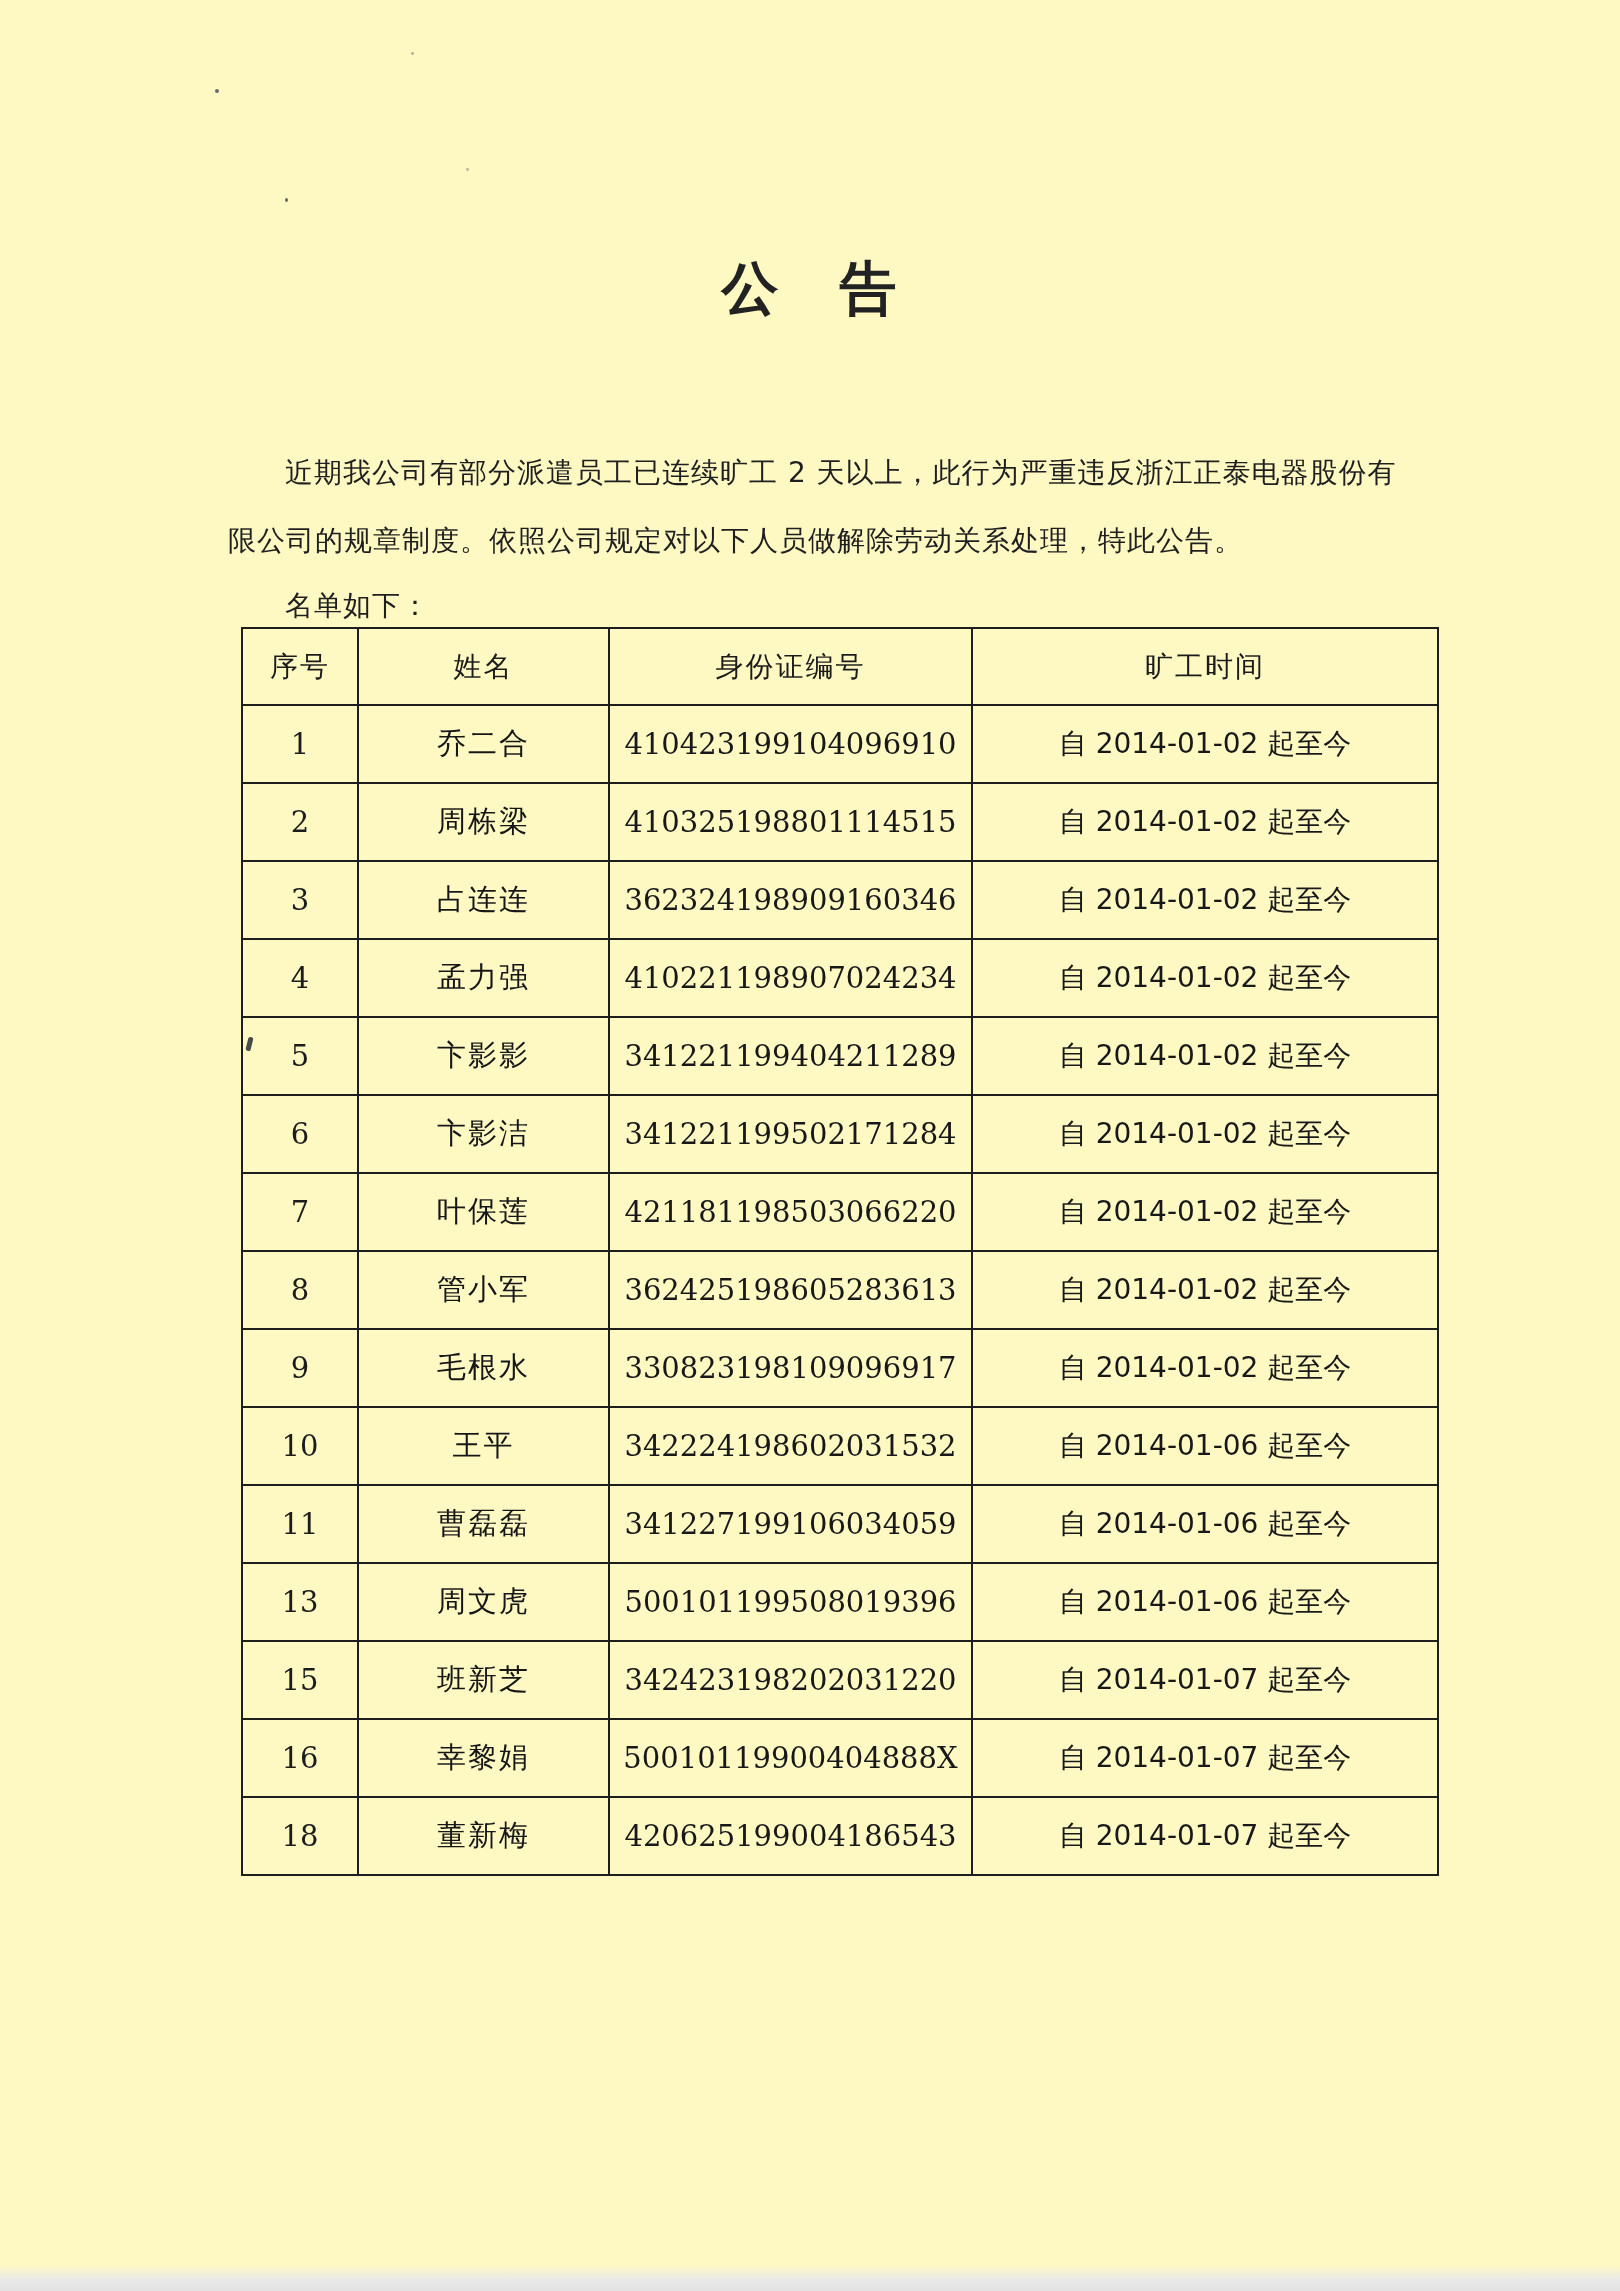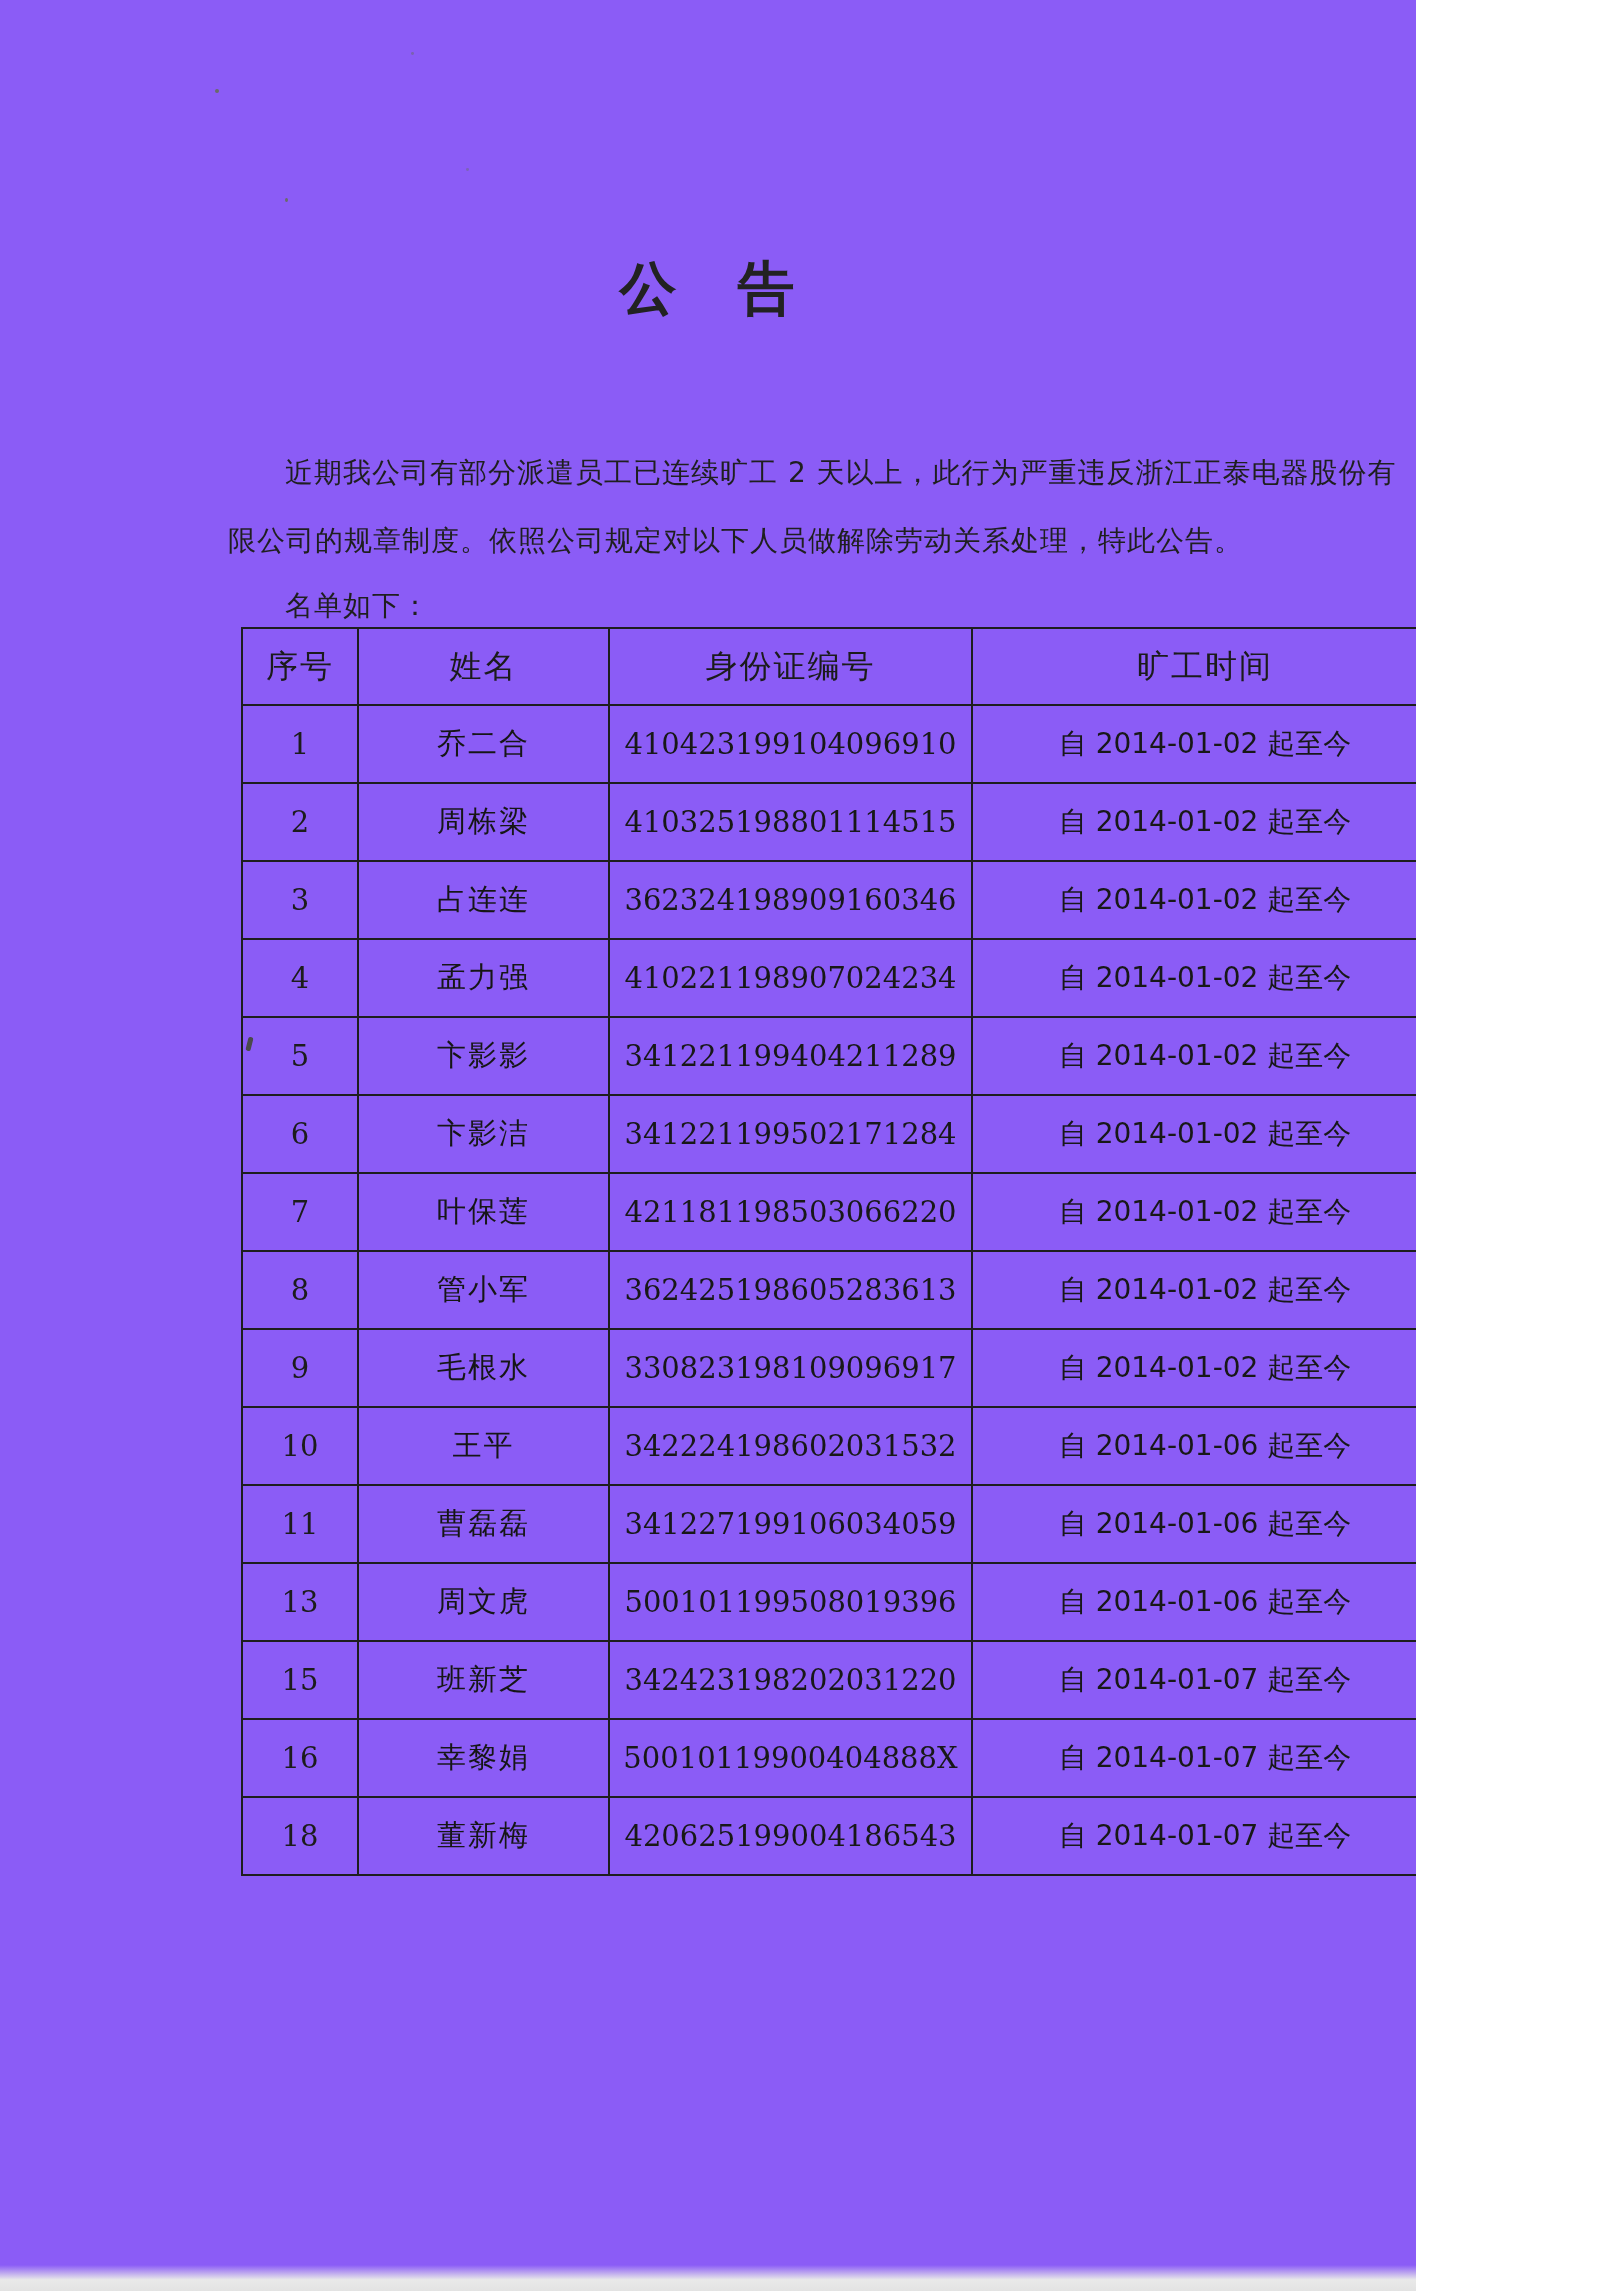--- a/index.html
+++ b/index.html
@@ -2,23 +2,23 @@
 <html><head>
 <meta charset="utf-8">
 <style>
   html, body {
     margin: 0;
     padding: 0;
     background: #ffffff;
   }
   .page {
     position: relative;
-    width: 1416px;
+    width: 1620px;
     height: 2292px;
-    background: #8b5cf6;
+    background: #fef9c3;
     overflow: hidden;
     font-family: "DejaVu Sans", sans-serif;
     color: #1c1c1c;
   }
   .doc-title {
     position: absolute;
     top: 251px;
     left: 0;
     width: 100%;
     margin: 0;
@@ -54,21 +54,21 @@
   table.roster th, table.roster td {
     border: 2px solid #1e1e1e;
     text-align: center;
     vertical-align: middle;
     padding: 0;
     overflow: hidden;
   }
   table.roster thead tr { height: 77px; }
   table.roster tbody tr { height: 78px; }
   table.roster th {
-    font-size: 32px;
+    font-size: 28px;
     font-weight: normal;
     letter-spacing: 2px;
     color: #1b1b1b;
     margin-left: 8px;
   }
   td.cell-no {
     font-family: "DejaVu Serif", serif;
     font-size: 29px;
   }
   td.cell-name {

